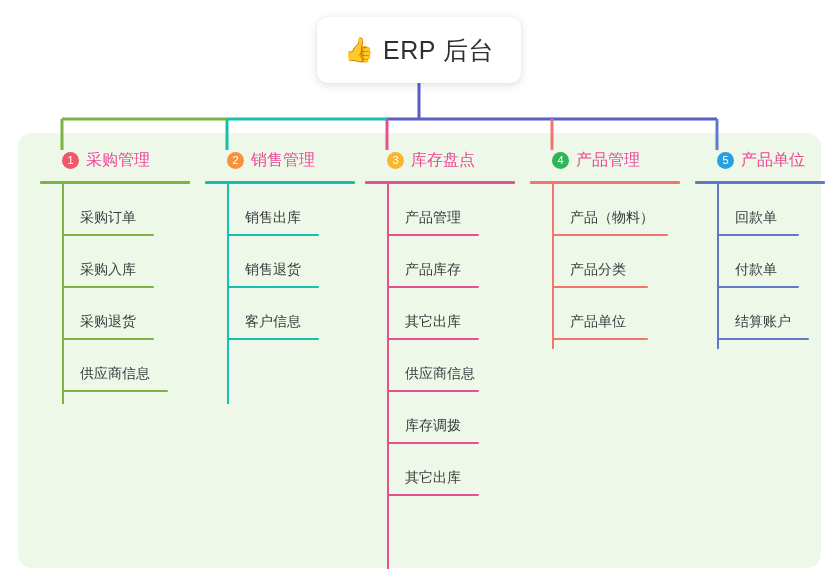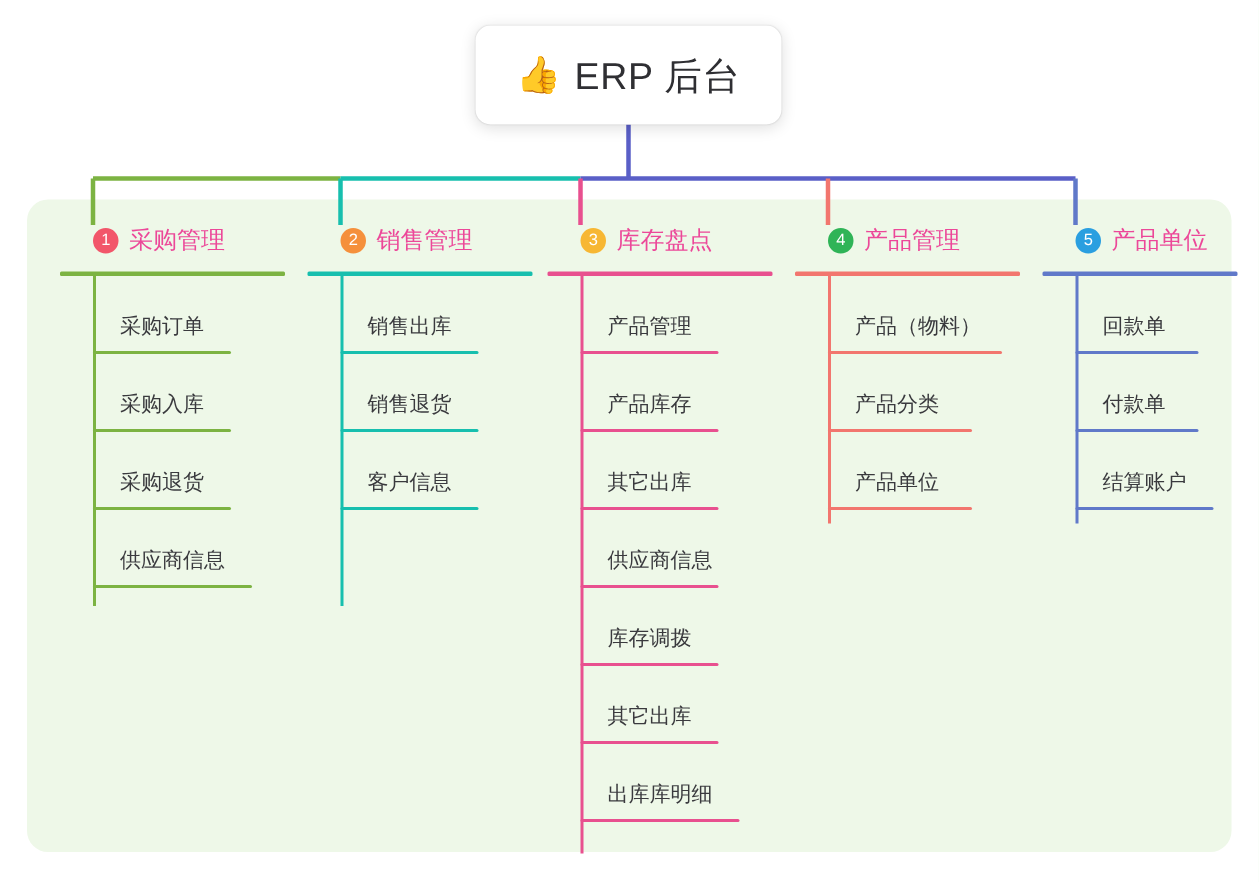--- a/index.html
+++ b/index.html
@@ -228,24 +228,20 @@
           <div class="leaf-rule" style="background: rgb(232, 80, 143); width: 92px;"></div>
         </div>
         <div class="leaf">
           <span class="leaf-label">库存调拨</span>
           <div class="leaf-rule" style="background: rgb(232, 80, 143); width: 92px;"></div>
         </div>
         <div class="leaf">
           <span class="leaf-label">其它出库</span>
           <div class="leaf-rule" style="background: rgb(232, 80, 143); width: 92px;"></div>
         </div>
-        <div class="leaf">
-          <span class="leaf-label">出库库明细</span>
-          <div class="leaf-rule" style="background: rgb(232, 80, 143); width: 106px;"></div>
-        </div>
       </div>
     </div>
     <div class="column" style="left: 530px; top: 145px; width: 150px;">
       <div class="col-header">
         <span class="badge" style="background: rgb(47, 180, 87);">4</span>
         <span class="col-title">产品管理</span>
       </div>
       <div class="header-rule" style="background: rgb(242, 118, 110); width: 150px;"></div>
       <div class="items">
         <div class="spine" style="background: rgb(242, 118, 110); height: 165px;"></div>

